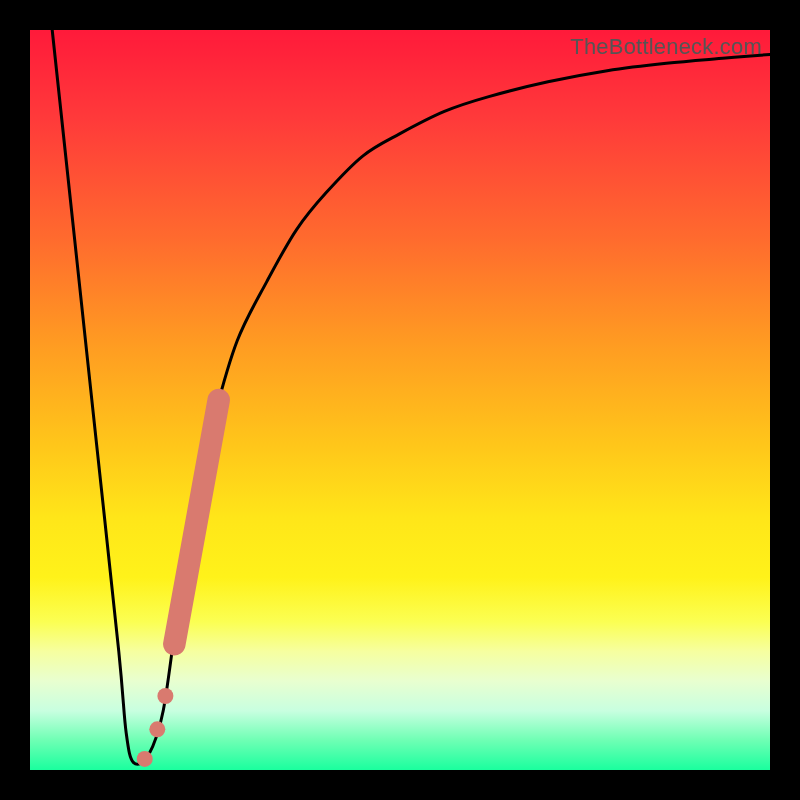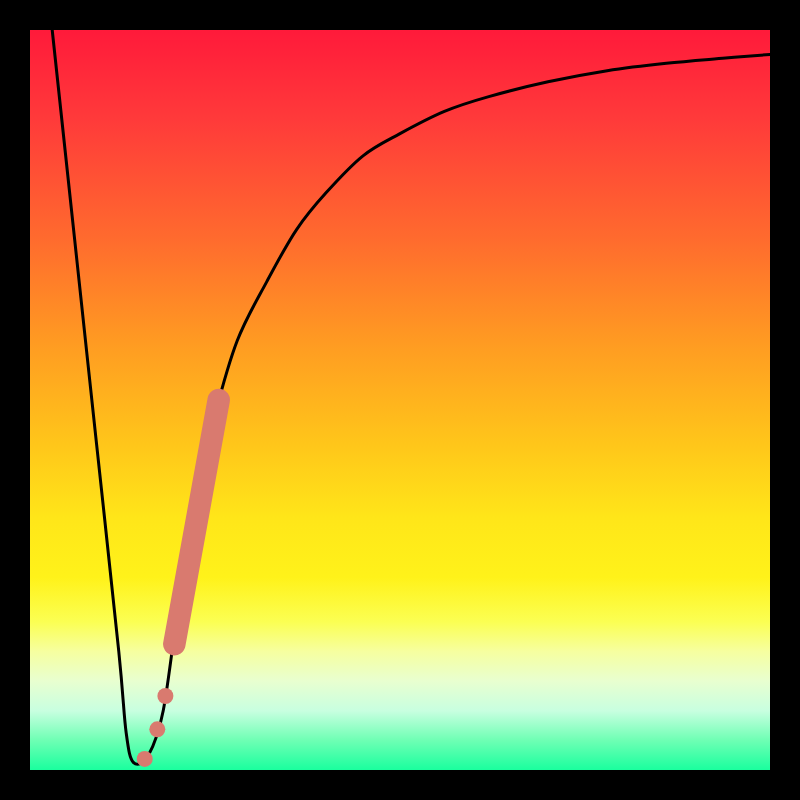--- a/index.html
+++ b/index.html
@@ -58,20 +58,21 @@
     width: 740px;
     height: 740px;
     overflow: visible;
   }
 </style>
 </head>
 <body>
 
 <div class="outer">
   <div class="plot">
+    <div class="watermark">TheBottleneck.com</div>
     <svg class="curve" viewBox="0 0 740 740" preserveAspectRatio="none">
       <path id="curve-path" fill="none" stroke="#000000" stroke-width="3" stroke-linejoin="round" stroke-linecap="round" d="M 22.2 0.0 C 25.9 34.5, 37.0 138.1, 44.4 207.2 C 51.8 276.3, 59.2 345.3, 66.6 414.4 C 74.0 483.5, 83.9 573.5, 88.8 621.6 C 93.7 669.7, 93.7 684.5, 96.2 703.0 C 98.7 721.5, 99.9 728.9, 103.6 732.6 C 107.3 736.3, 113.5 733.8, 118.4 725.2 C 123.3 716.6, 128.3 705.5, 133.2 680.8 C 138.1 656.1, 143.1 610.5, 148.0 577.2 C 152.9 543.9, 156.6 513.1, 162.8 481.0 C 169.0 448.9, 177.6 413.2, 185.0 384.8 C 192.4 356.4, 198.6 333.0, 207.2 310.8 C 215.8 288.6, 226.9 270.1, 236.8 251.6 C 246.7 233.1, 256.5 214.6, 266.4 199.8 C 276.3 185.0, 284.9 175.1, 296.0 162.8 C 307.1 150.5, 320.7 135.7, 333.0 125.8 C 345.3 115.9, 356.4 111.0, 370.0 103.6 C 383.6 96.2, 399.6 87.6, 414.4 81.4 C 429.2 75.2, 441.5 71.5, 458.8 66.6 C 476.1 61.7, 498.3 56.1, 518.0 51.8 C 537.7 47.5, 557.5 43.8, 577.2 40.7 C 596.9 37.6, 616.7 35.4, 636.4 33.3 C 656.1 31.2, 678.3 29.6, 695.6 28.1 C 712.9 26.6, 732.6 25.0, 740.0 24.4"></path>
       <g id="marker-layer">
           <circle cx="114.7" cy="728.9" r="8.0" fill="#d97a6f"></circle>
           <circle cx="127.3" cy="699.3" r="8.0" fill="#d97a6f"></circle>
           <circle cx="135.4" cy="666.0" r="8.0" fill="#d97a6f"></circle>
           <line x1="144.3" y1="614.2" x2="188.7" y2="370.0" stroke="#d97a6f" stroke-width="22.5" stroke-linecap="round"></line>
         </g>
     </svg>
   </div>

